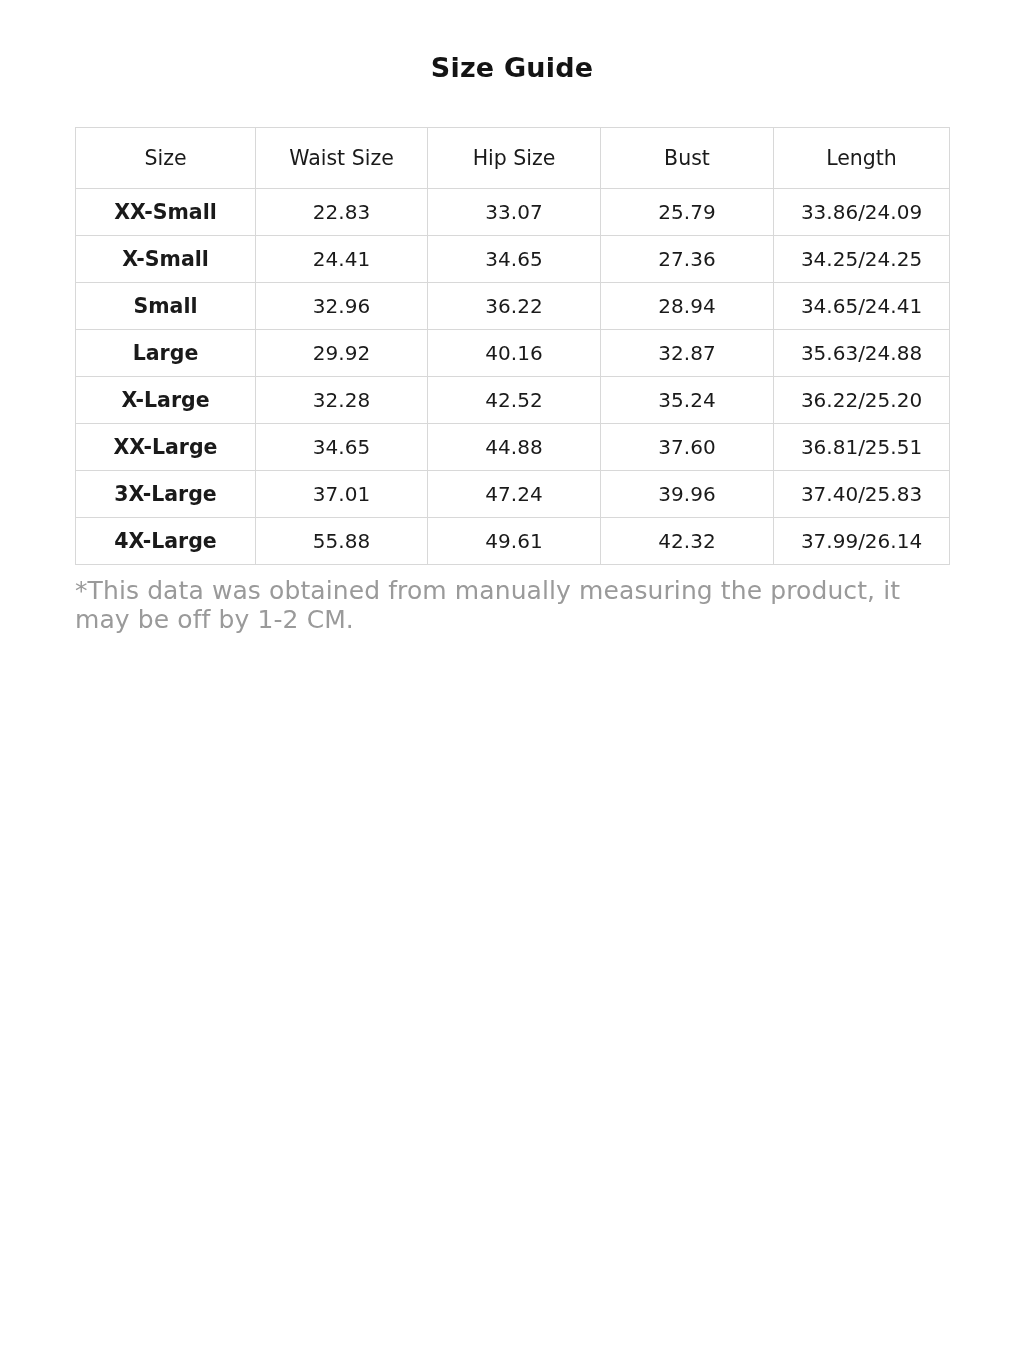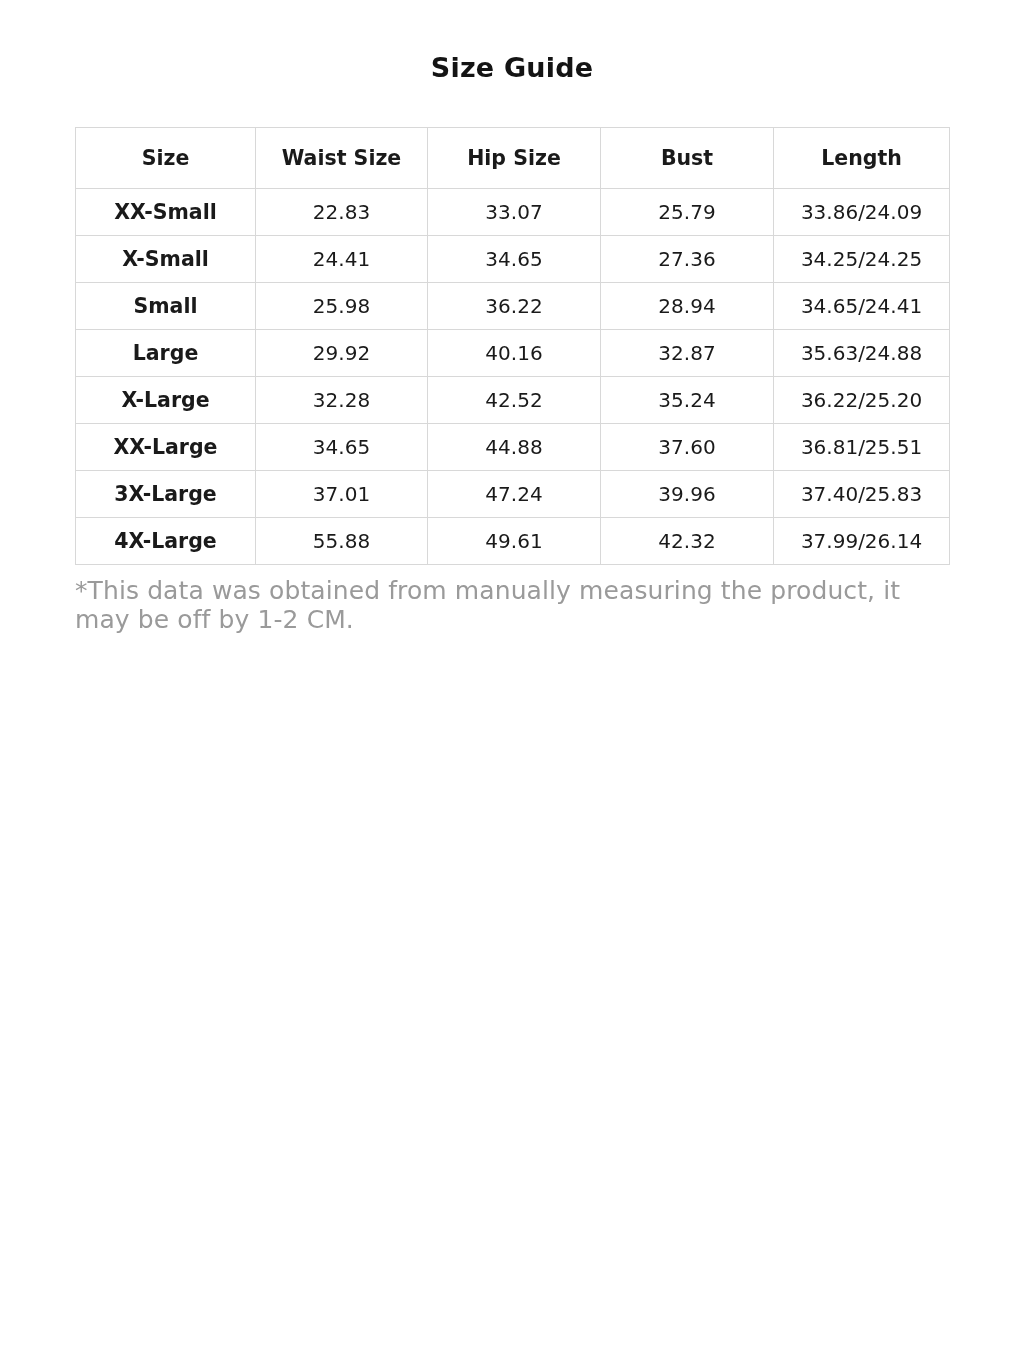--- a/index.html
+++ b/index.html
@@ -43,21 +43,21 @@
   table.size-table td {
     border: 1px solid #d8d8d8;
     height: 46px;
     text-align: center;
     vertical-align: middle;
     font-size: 20px;
     color: #1a1a1a;
     padding: 0 4px;
   }
   table.size-table thead th {
-    font-weight: bold;
+    font-weight: normal;
     font-size: 20.5px;
     height: 60px;
   }
   table.size-table tbody td.size-cell {
     font-weight: bold;
     font-size: 20.5px;
   }
   table.size-table tbody td.num {
     font-weight: normal;
   }
@@ -111,21 +111,21 @@
         </tr>
         <tr>
           <td class="size-cell">X-Small</td>
           <td class="num">24.41</td>
           <td class="num">34.65</td>
           <td class="num">27.36</td>
           <td class="num">34.25/24.25</td>
         </tr>
         <tr>
           <td class="size-cell">Small</td>
-          <td class="num">25.98</td>
+          <td class="num">32.96</td>
           <td class="num">36.22</td>
           <td class="num">28.94</td>
           <td class="num">34.65/24.41</td>
         </tr>
         <tr>
           <td class="size-cell">Large</td>
           <td class="num">29.92</td>
           <td class="num">40.16</td>
           <td class="num">32.87</td>
           <td class="num">35.63/24.88</td>

